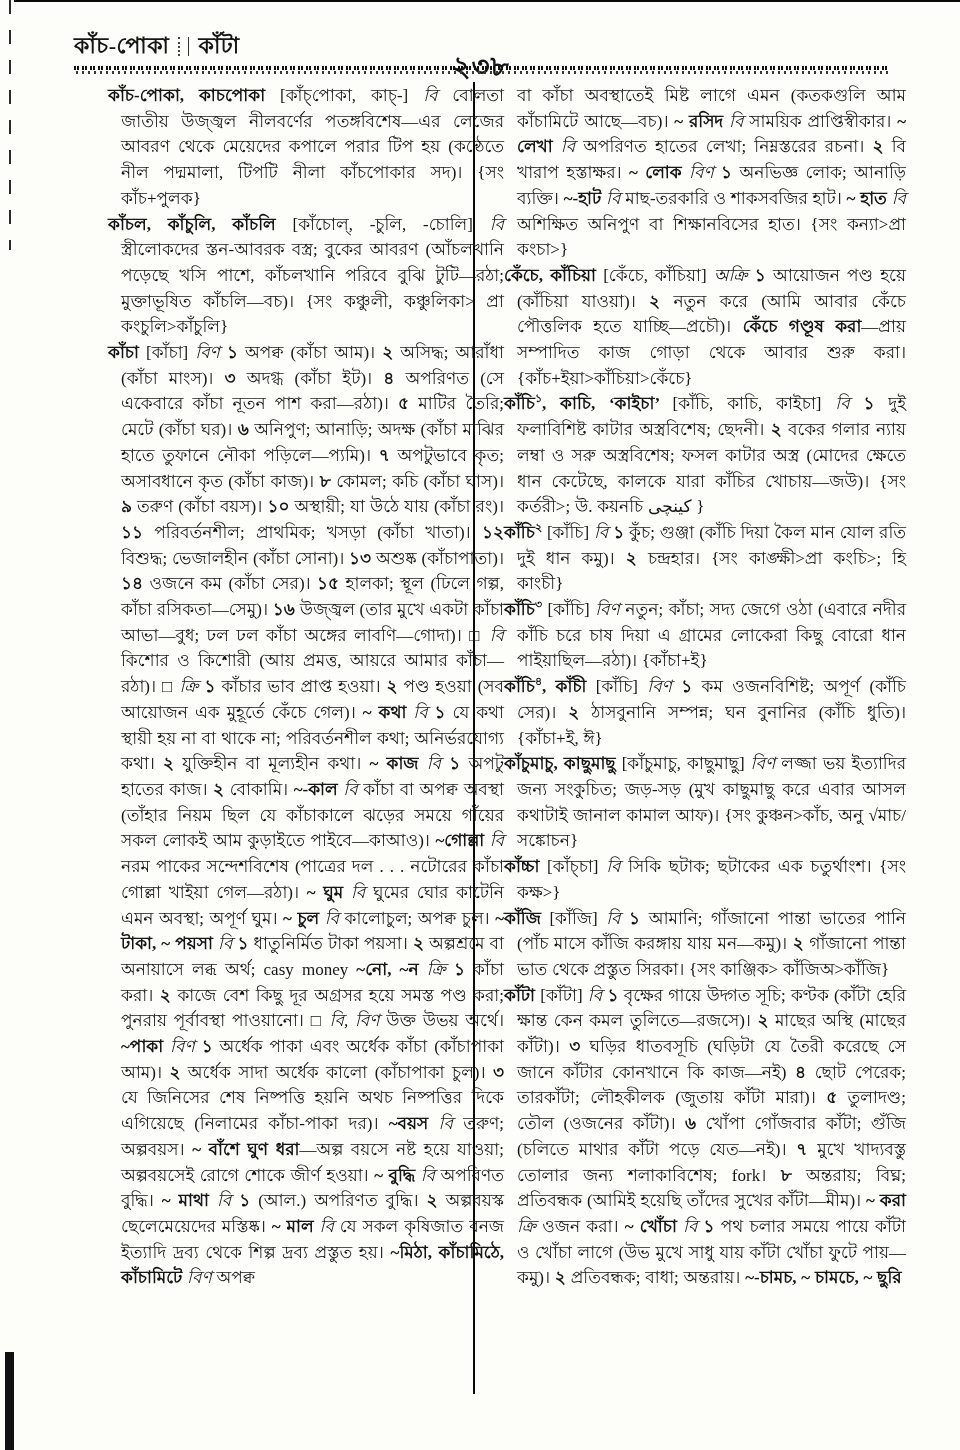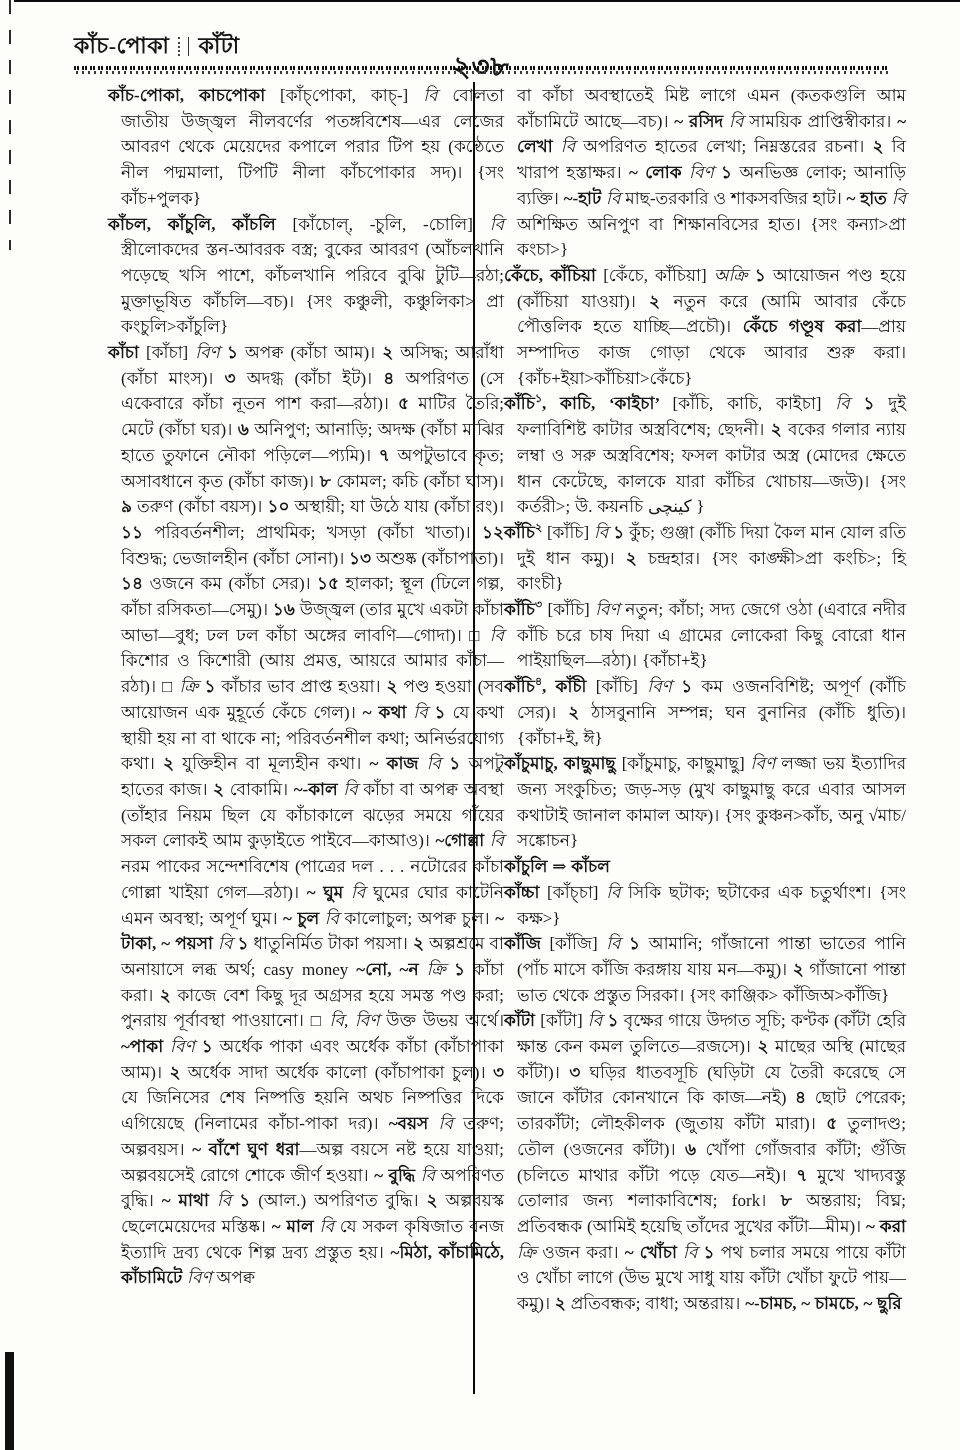--- a/index.html
+++ b/index.html
@@ -76,19 +76,18 @@
       <p class="entry"><span class="b">কাঁচা </span><span class="n">[কাঁচা] </span><span class="i">বিণ </span><span class="d">১</span><span class="n"> অপক্ব (কাঁচা আম)। </span><span class="d">২</span><span class="n"> অসিদ্ধ; আরাঁধা (কাঁচা মাংস)। </span><span class="d">৩</span><span class="n"> অদগ্ধ (কাঁচা ইট)। </span><span class="d">৪</span><span class="n"> অপরিণত (সে একেবারে কাঁচা নূতন পাশ করা—রঠা)। </span><span class="d">৫</span><span class="n"> মাটির তৈরি; মেটে (কাঁচা ঘর)। </span><span class="d">৬</span><span class="n"> অনিপুণ; আনাড়ি; অদক্ষ (কাঁচা মাঝির হাতে তুফানে নৌকা পড়িলে—প্যমি)। </span><span class="d">৭</span><span class="n"> অপটুভাবে কৃত; অসাবধানে কৃত (কাঁচা কাজ)। </span><span class="d">৮</span><span class="n"> কোমল; কচি (কাঁচা ঘাস)। </span><span class="d">৯</span><span class="n"> তরুণ (কাঁচা বয়স)। </span><span class="d">১০</span><span class="n"> অস্থায়ী; যা উঠে যায় (কাঁচা রং)। </span><span class="d">১১</span><span class="n"> পরিবর্তনশীল; প্রাথমিক; খসড়া (কাঁচা খাতা)। </span><span class="d">১২</span><span class="n"> বিশুদ্ধ; ভেজালহীন (কাঁচা সোনা)। </span><span class="d">১৩</span><span class="n"> অশুষ্ক (কাঁচাপাতা)। </span><span class="d">১৪</span><span class="n"> ওজনে কম (কাঁচা সের)। </span><span class="d">১৫</span><span class="n"> হালকা; স্থূল (ঢিলে গল্প, কাঁচা রসিকতা—সেমু)। </span><span class="d">১৬</span><span class="n"> উজ্জ্বল (তার মুখে একটা কাঁচা আভা—বুধ; ঢল ঢল কাঁচা অঙ্গের লাবণি—গোদা)। □ </span><span class="i">বি </span><span class="n">কিশোর ও কিশোরী (আয় প্রমত্ত, আয়রে আমার কাঁচা—রঠা)। □ </span><span class="i">ক্রি </span><span class="d">১</span><span class="n"> কাঁচার ভাব প্রাপ্ত হওয়া। </span><span class="d">২</span><span class="n"> পণ্ড হওয়া (সব আয়োজন এক মুহূর্তে কেঁচে গেল)। </span><span class="b">~ কথা </span><span class="i">বি </span><span class="d">১</span><span class="n"> যে কথা স্থায়ী হয় না বা থাকে না; পরিবর্তনশীল কথা; অনির্ভরযোগ্য কথা। </span><span class="d">২</span><span class="n"> যুক্তিহীন বা মূল্যহীন কথা। </span><span class="b">~ কাজ </span><span class="i">বি </span><span class="d">১</span><span class="n"> অপটু হাতের কাজ। </span><span class="d">২</span><span class="n"> বোকামি। </span><span class="b">~-কাল </span><span class="i">বি </span><span class="n">কাঁচা বা অপক্ব অবস্থা (তাঁহার নিয়ম ছিল যে কাঁচাকালে ঝড়ের সময়ে গাঁয়ের সকল লোকই আম কুড়াইতে পাইবে—কাআও)। </span><span class="b">~গোল্লা </span><span class="i">বি </span><span class="n">নরম পাকের সন্দেশবিশেষ (পাত্রের দল . . . নটোরের কাঁচা গোল্লা খাইয়া গেল—রঠা)। </span><span class="b">~ ঘুম </span><span class="i">বি </span><span class="n">ঘুমের ঘোর কাটেনি এমন অবস্থা; অপূর্ণ ঘুম। </span><span class="b">~ চুল </span><span class="i">বি </span><span class="n">কালোচুল; অপক্ব চুল। </span><span class="b">~ টাকা, ~ পয়সা </span><span class="i">বি </span><span class="d">১</span><span class="n"> ধাতুনির্মিত টাকা পয়সা। </span><span class="d">২</span><span class="n"> অল্পশ্রমে বা অনায়াসে লব্ধ অর্থ; casy money </span><span class="b">~নো, ~ন </span><span class="i">ক্রি </span><span class="d">১</span><span class="n"> কাঁচা করা। </span><span class="d">২</span><span class="n"> কাজে বেশ কিছু দূর অগ্রসর হয়ে সমস্ত পণ্ড করা; পুনরায় পূর্বাবস্থা পাওয়ানো। □ </span><span class="i">বি, বিণ </span><span class="n">উক্ত উভয় অর্থে। </span><span class="b">~পাকা </span><span class="i">বিণ </span><span class="d">১</span><span class="n"> অর্ধেক পাকা এবং অর্ধেক কাঁচা (কাঁচাপাকা আম)। </span><span class="d">২</span><span class="n"> অর্ধেক সাদা অর্ধেক কালো (কাঁচাপাকা চুল)। </span><span class="d">৩</span><span class="n"> যে জিনিসের শেষ নিষ্পত্তি হয়নি অথচ নিষ্পত্তির দিকে এগিয়েছে (নিলামের কাঁচা-পাকা দর)। </span><span class="b">~বয়স </span><span class="i">বি </span><span class="n">তরুণ; অল্পবয়স। </span><span class="b">~ বাঁশে ঘুণ ধরা</span><span class="n">—অল্প বয়সে নষ্ট হয়ে যাওয়া; অল্পবয়সেই রোগে শোকে জীর্ণ হওয়া। </span><span class="b">~ বুদ্ধি </span><span class="i">বি </span><span class="n">অপরিণত বুদ্ধি। </span><span class="b">~ মাথা </span><span class="i">বি </span><span class="d">১</span><span class="n"> (আল.) অপরিণত বুদ্ধি। </span><span class="d">২</span><span class="n"> অল্পবয়স্ক ছেলেমেয়েদের মস্তিষ্ক। </span><span class="b">~ মাল </span><span class="i">বি </span><span class="n">যে সকল কৃষিজাত বনজ ইত্যাদি দ্রব্য থেকে শিল্প দ্রব্য প্রস্তুত হয়। </span><span class="b">~মিঠা, কাঁচামিঠে, কাঁচামিটে </span><span class="i">বিণ </span><span class="n">অপক্ব</span></p>
     </div>
   <div class="col right">
       <p class="entry cont"><span class="n">বা কাঁচা অবস্থাতেই মিষ্ট লাগে এমন (কতকগুলি আম কাঁচামিটে আছে—বচ)। </span><span class="b">~ রসিদ </span><span class="i">বি </span><span class="n">সাময়িক প্রাপ্তিস্বীকার। </span><span class="b">~ লেখা </span><span class="i">বি </span><span class="n">অপরিণত হাতের লেখা; নিম্নস্তরের রচনা। </span><span class="d">২</span><span class="n"> বি খারাপ হস্তাক্ষর। </span><span class="b">~ লোক </span><span class="i">বিণ </span><span class="d">১</span><span class="n"> অনভিজ্ঞ লোক; আনাড়ি ব্যক্তি। </span><span class="b">~-হাট </span><span class="i">বি </span><span class="n">মাছ-তরকারি ও শাকসবজির হাট। </span><span class="b">~ হাত </span><span class="i">বি </span><span class="n">অশিক্ষিত অনিপুণ বা শিক্ষানবিসের হাত। {সং কন্যা&gt;প্রা কংচা&gt;}</span></p>
       <p class="entry"><span class="b">কেঁচে, কাঁচিয়া </span><span class="n">[কেঁচে, কাঁচিয়া] </span><span class="i">অক্রি </span><span class="d">১</span><span class="n"> আয়োজন পণ্ড হয়ে (কাঁচিয়া যাওয়া)। </span><span class="d">২</span><span class="n"> নতুন করে (আমি আবার কেঁচে পৌত্তলিক হতে যাচ্ছি—প্রচৌ)। </span><span class="b">কেঁচে গণ্ডূষ করা</span><span class="n">—প্রায় সম্পাদিত কাজ গোড়া থেকে আবার শুরু করা। {কাঁচ+ইয়া&gt;কাঁচিয়া&gt;কেঁচে}</span></p>
       <p class="entry"><span class="b">কাঁচি</span><span class="sup">১</span><span class="b">, কাচি, ‘কাইচা’ </span><span class="n">[কাঁচি, কাচি, কাইচা] </span><span class="i">বি </span><span class="d">১</span><span class="n"> দুই ফলাবিশিষ্ট কাটার অস্ত্রবিশেষ; ছেদনী। </span><span class="d">২</span><span class="n"> বকের গলার ন্যায় লম্বা ও সরু অস্ত্রবিশেষ; ফসল কাটার অস্ত্র (মোদের ক্ষেতে ধান কেটেছে, কালকে যারা কাঁচির খোচায়—জউ)। {সং কর্তরী&gt;; উ. কয়নচি کینچی }</span></p>
       <p class="entry"><span class="b">কাঁচি</span><span class="sup">২</span><span class="n"> [কাঁচি] </span><span class="i">বি </span><span class="d">১</span><span class="n"> কুঁচ; গুঞ্জা (কাঁচি দিয়া কৈল মান যোল রতি দুই ধান কমু)। </span><span class="d">২</span><span class="n"> চন্দ্রহার। {সং কাঙ্ক্ষী&gt;প্রা কংচি&gt;; হি কাংচী}</span></p>
       <p class="entry"><span class="b">কাঁচি</span><span class="sup">৩</span><span class="n"> [কাঁচি] </span><span class="i">বিণ </span><span class="n">নতুন; কাঁচা; সদ্য জেগে ওঠা (এবারে নদীর কাঁচি চরে চাষ দিয়া এ গ্রামের লোকেরা কিছু বোরো ধান পাইয়াছিল—রঠা)। {কাঁচা+ই}</span></p>
       <p class="entry"><span class="b">কাঁচি</span><span class="sup">৪</span><span class="b">, কাঁচী </span><span class="n">[কাঁচি] </span><span class="i">বিণ </span><span class="d">১</span><span class="n"> কম ওজনবিশিষ্ট; অপূর্ণ (কাঁচি সের)। </span><span class="d">২</span><span class="n"> ঠাসবুনানি সম্পন্ন; ঘন বুনানির (কাঁচি ধুতি)। {কাঁচা+ই, ঈ}</span></p>
       <p class="entry"><span class="b">কাঁচুমাচু, কাছুমাছু </span><span class="n">[কাঁচুমাচু, কাছুমাছু] </span><span class="i">বিণ </span><span class="n">লজ্জা ভয় ইত্যাদির জন্য সংকুচিত; জড়-সড় (মুখ কাছুমাছু করে এবার আসল কথাটাই জানাল কামাল আফ)। {সং কুঞ্চন&gt;কাঁচ, অনু √মাচ/সঙ্কোচন}</span></p>
-      <p class="entry"><span class="b">কাঁচুলি </span><span class="n">⇒ </span><span class="b">কাঁচল</span></p>
       <p class="entry"><span class="b">কাঁচ্চা </span><span class="n">[কাঁচ্‌চা] </span><span class="i">বি </span><span class="n">সিকি ছটাক; ছটাকের এক চতুর্থাংশ। {সং কক্ষ&gt;}</span></p>
       <p class="entry"><span class="b">কাঁজি </span><span class="n">[কাঁজি] </span><span class="i">বি </span><span class="d">১</span><span class="n"> আমানি; গাঁজানো পান্তা ভাতের পানি (পাঁচ মাসে কাঁজি করঙ্গায় যায় মন—কমু)। </span><span class="d">২</span><span class="n"> গাঁজানো পান্তা ভাত থেকে প্রস্তুত সিরকা। {সং কাঞ্জিক&gt; কাঁজিঅ&gt;কাঁজি}</span></p>
       <p class="entry"><span class="b">কাঁটা </span><span class="n">[কাঁটা] </span><span class="i">বি </span><span class="d">১</span><span class="n"> বৃক্ষের গায়ে উদ্গত সূচি; কণ্টক (কাঁটা হেরি ক্ষান্ত কেন কমল তুলিতে—রজসে)। </span><span class="d">২</span><span class="n"> মাছের অস্থি (মাছের কাঁটা)। </span><span class="d">৩</span><span class="n"> ঘড়ির ধাতবসূচি (ঘড়িটা যে তৈরী করেছে সে জানে কাঁটার কোনখানে কি কাজ—নই) </span><span class="d">৪</span><span class="n"> ছোট পেরেক; তারকাঁটা; লৌহকীলক (জুতায় কাঁটা মারা)। </span><span class="d">৫</span><span class="n"> তুলাদণ্ড; তৌল (ওজনের কাঁটা)। </span><span class="d">৬</span><span class="n"> খোঁপা গোঁজবার কাঁটা; গুঁজি (চলিতে মাথার কাঁটা পড়ে যেত—নই)। </span><span class="d">৭</span><span class="n"> মুখে খাদ্যবস্তু তোলার জন্য শলাকাবিশেষ; fork। </span><span class="d">৮</span><span class="n"> অন্তরায়; বিঘ্ন; প্রতিবন্ধক (আমিই হয়েছি তাঁদের সুখের কাঁটা—মীম)। </span><span class="b">~ করা </span><span class="i">ক্রি </span><span class="n">ওজন করা। </span><span class="b">~ খোঁচা </span><span class="i">বি </span><span class="d">১</span><span class="n"> পথ চলার সময়ে পায়ে কাঁটা ও খোঁচা লাগে (উভ মুখে সাধু যায় কাঁটা খোঁচা ফুটে পায়—কমু)। </span><span class="d">২</span><span class="n"> প্রতিবন্ধক; বাধা; অন্তরায়। </span><span class="b">~-চামচ, ~ চামচে, ~ ছুরি</span></p>
     </div>
 
 </div>
 
 </body></html>

